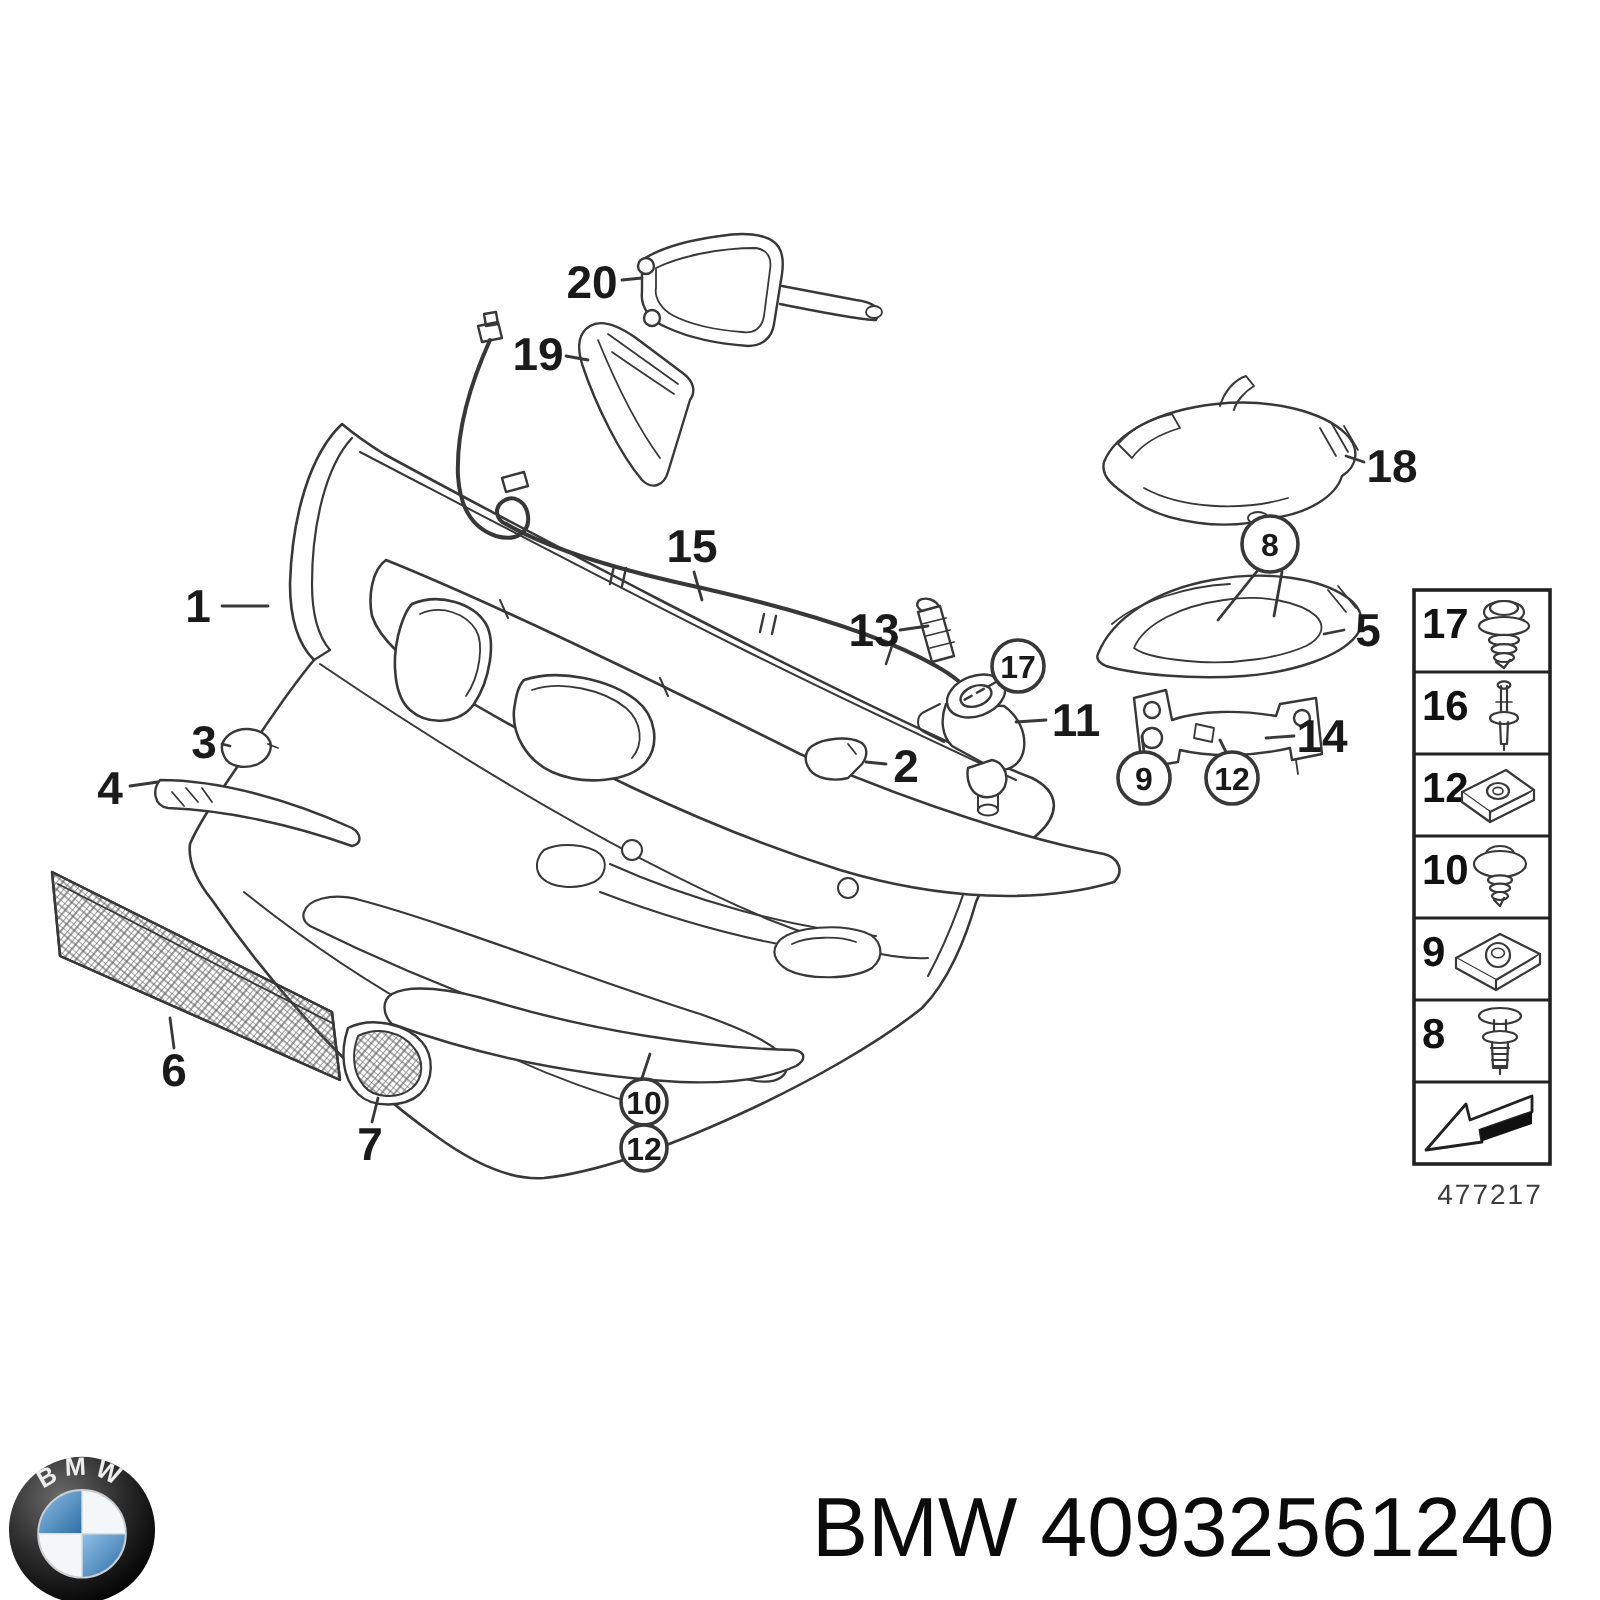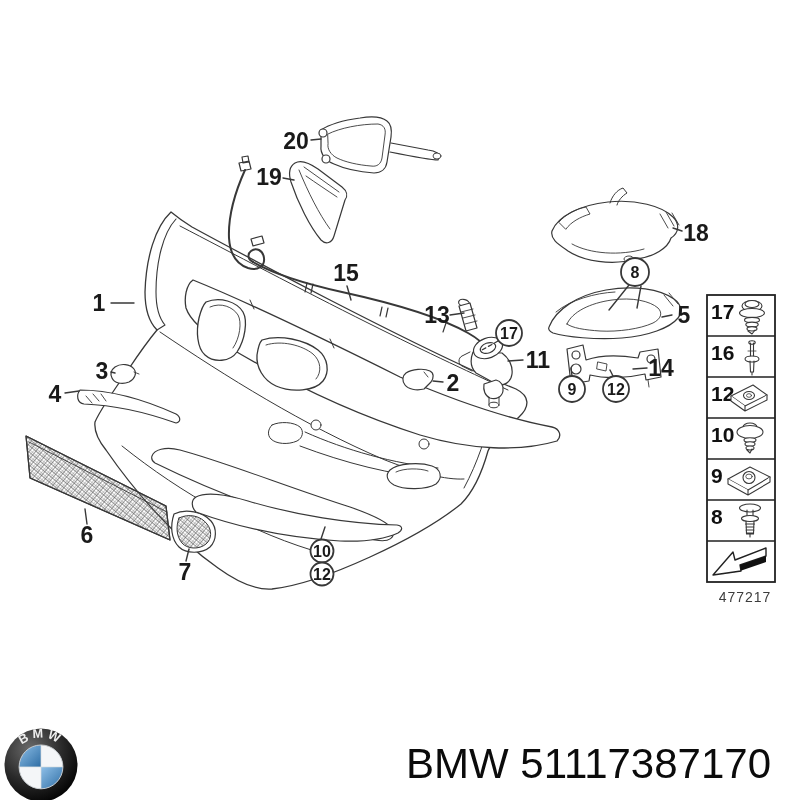--- a/index.html
+++ b/index.html
@@ -316,15 +316,15 @@
   <g>
     <path d="M38,42 L15.5,42 A22.5,22.5 0 0 1 38,19.5 Z" fill="url(#blueGrad)"></path>
     <path d="M38,42 L38,19.5 A22.5,22.5 0 0 1 60.5,42 Z" fill="#f4f6f8"></path>
     <path d="M38,42 L60.5,42 A22.5,22.5 0 0 1 38,64.5 Z" fill="url(#blueGrad)"></path>
     <path d="M38,42 L38,64.5 A22.5,22.5 0 0 1 15.5,42 Z" fill="#f4f6f8"></path>
     <circle cx="38" cy="42" r="22.5" fill="none" stroke="#c9ced2" stroke-width="1"></circle>
     <path d="M38,19.5 V64.5 M15.5,42 H60.5" stroke="#d9dde0" stroke-width="0.7" fill="none"></path>
   </g>
 </svg>
 
-<div class="part-title">BMW 51117387170</div>
+<div class="part-title">BMW 40932561240</div>
 
 </div>
 
 </body></html>

